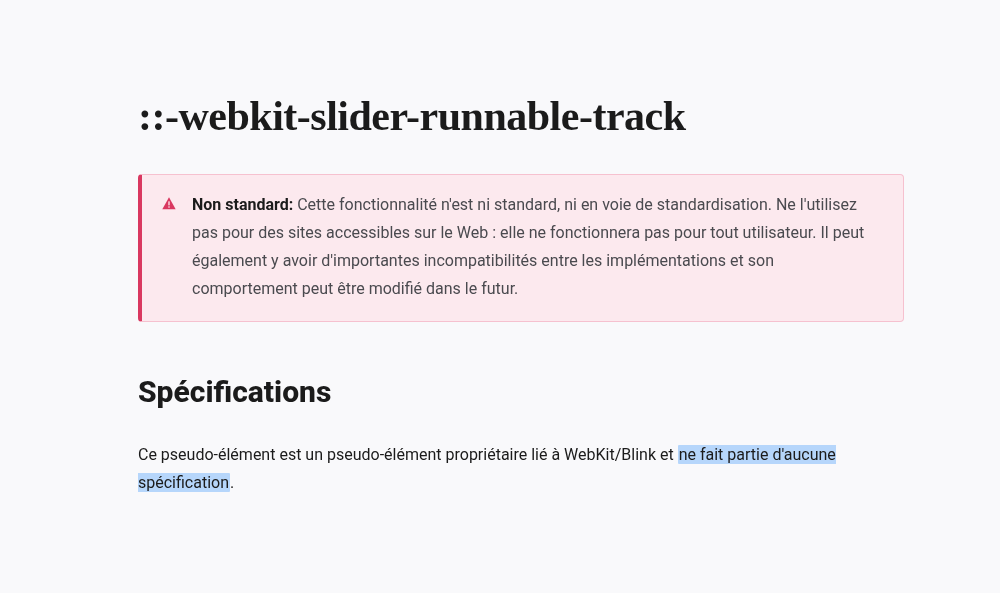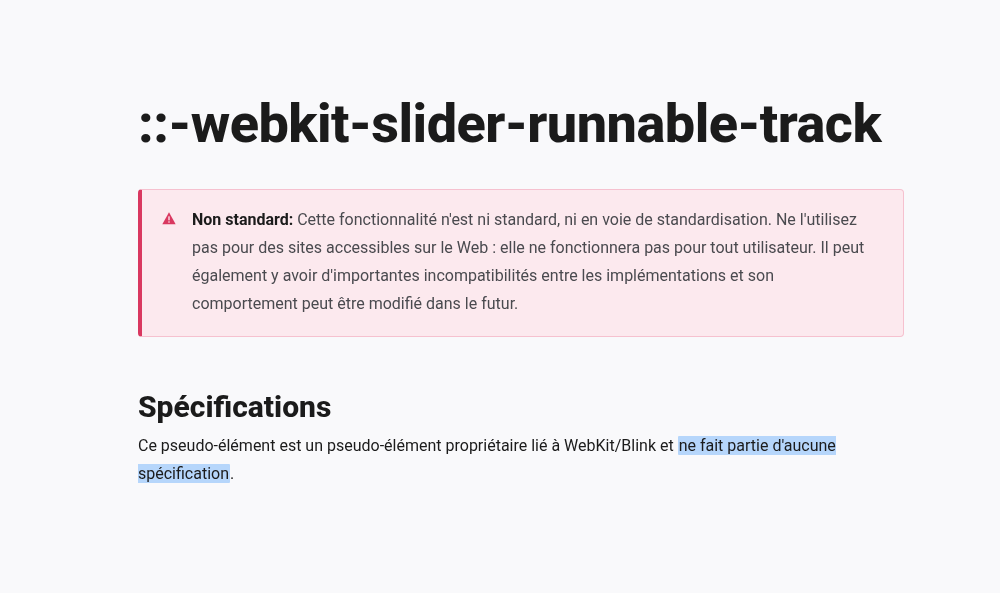--- a/index.html
+++ b/index.html
@@ -6,24 +6,25 @@
   html, body { width: 1000px; height: 593px; }
   body {
     background: #f9f9fb;
     font-family: -apple-system, BlinkMacSystemFont, "Segoe UI", Roboto, "Helvetica Neue", Arial, sans-serif;
     color: #1b1b1b;
     padding-top: 92px;
     padding-left: 138px;
     padding-right: 96px;
   }
   .page-title {
-    font-size: 54px;
+    font-size: 42px;
     font-weight: 800;
     letter-spacing: -0.5px;
     color: #1b1b1b;
+    font-family: Liberation Serif, serif;
   }
   .notice-box {
     margin-top: 34px;
     background: #fce9ee;
     border: 1px solid #f6c1cf;
     border-left: 4px solid #d93860;
     border-radius: 4px;
     padding: 16px 20px 18px 18px;
     display: flex;
     gap: 14px;
@@ -43,21 +44,21 @@
     color: #4a4a4f;
   }
   .notice-body .strong { font-weight: 700; color: #1b1b1b; }
   .section-heading {
     margin-top: 52px;
     font-size: 30px;
     font-weight: 800;
     color: #1b1b1b;
   }
   .spec-paragraph {
-    margin-top: 8px;
+    margin-top: 32px;
     font-size: 16px;
     line-height: 1.75;
     color: #1b1b1b;
     max-width: 766px;
   }
   .highlight {
     background: #b6d6fb;
     border-radius: 1px;
     padding: 0 1px;
   }

